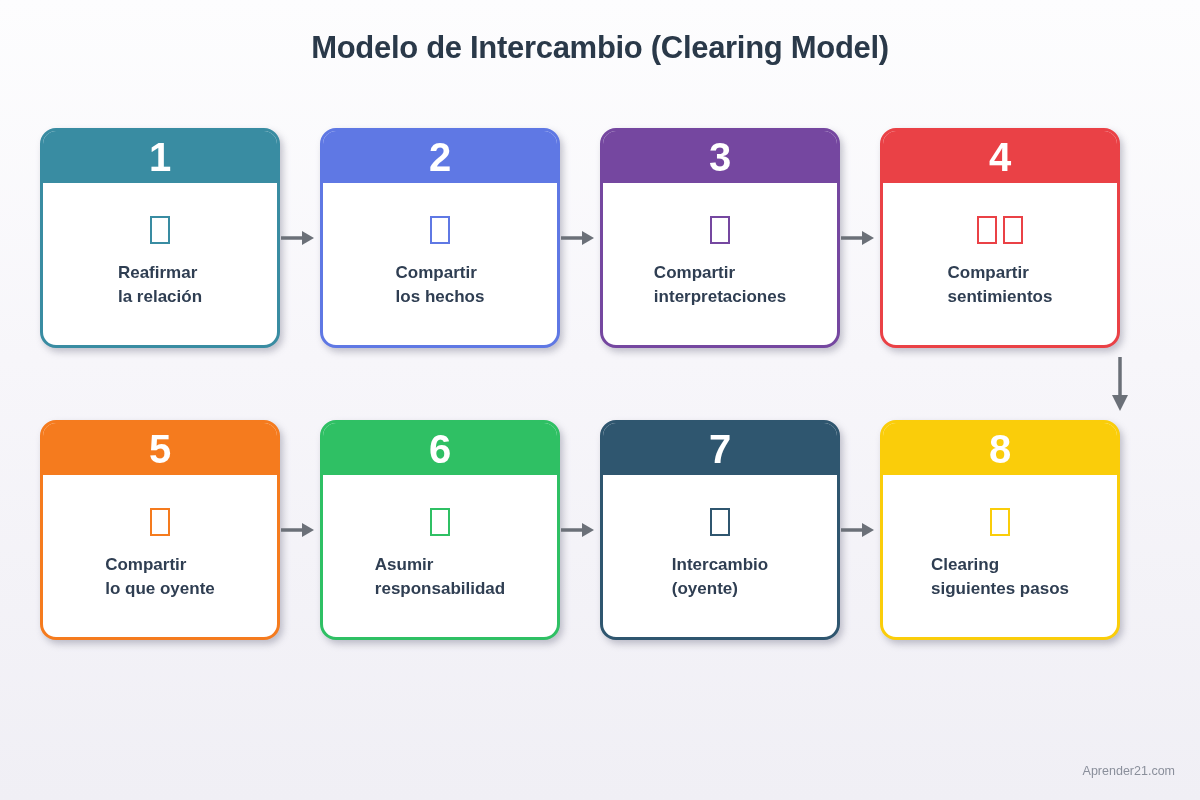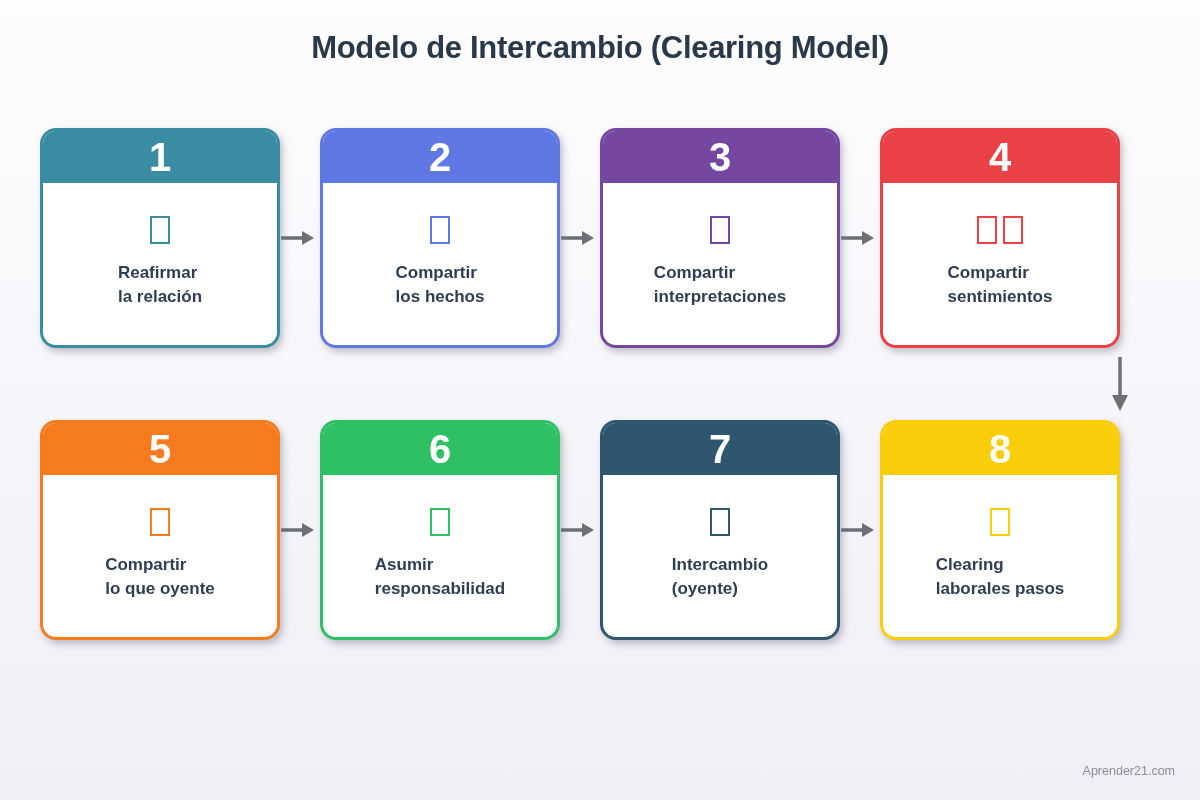--- a/index.html
+++ b/index.html
@@ -182,21 +182,21 @@
   <div class="card r2 c4" style="border-color: rgb(250, 205, 10);">
     <div class="card-header" style="background-color: rgb(250, 205, 10);">
       <span class="card-number">8</span>
     </div>
     <div class="card-body">
       <div class="icon-row">
         <span class="tofu" style="border-color: rgb(250, 205, 10);"></span>
       </div>
       <div class="card-label">
         <span>Clearing</span><br>
-        <span>laborales pasos</span>
+        <span>siguientes pasos</span>
       </div>
     </div>
   </div>
 
   <div class="arrow" style="left: 281px; top: 230px; color: rgb(107, 112, 120);">
     <svg width="34" height="16" viewBox="0 0 34 16">
         <line x1="0" y1="8" x2="21" y2="8" stroke="currentColor" stroke-width="3.5"></line>
         <polygon points="21,1 33,8 21,15" fill="currentColor"></polygon>
       </svg>
   </div>

